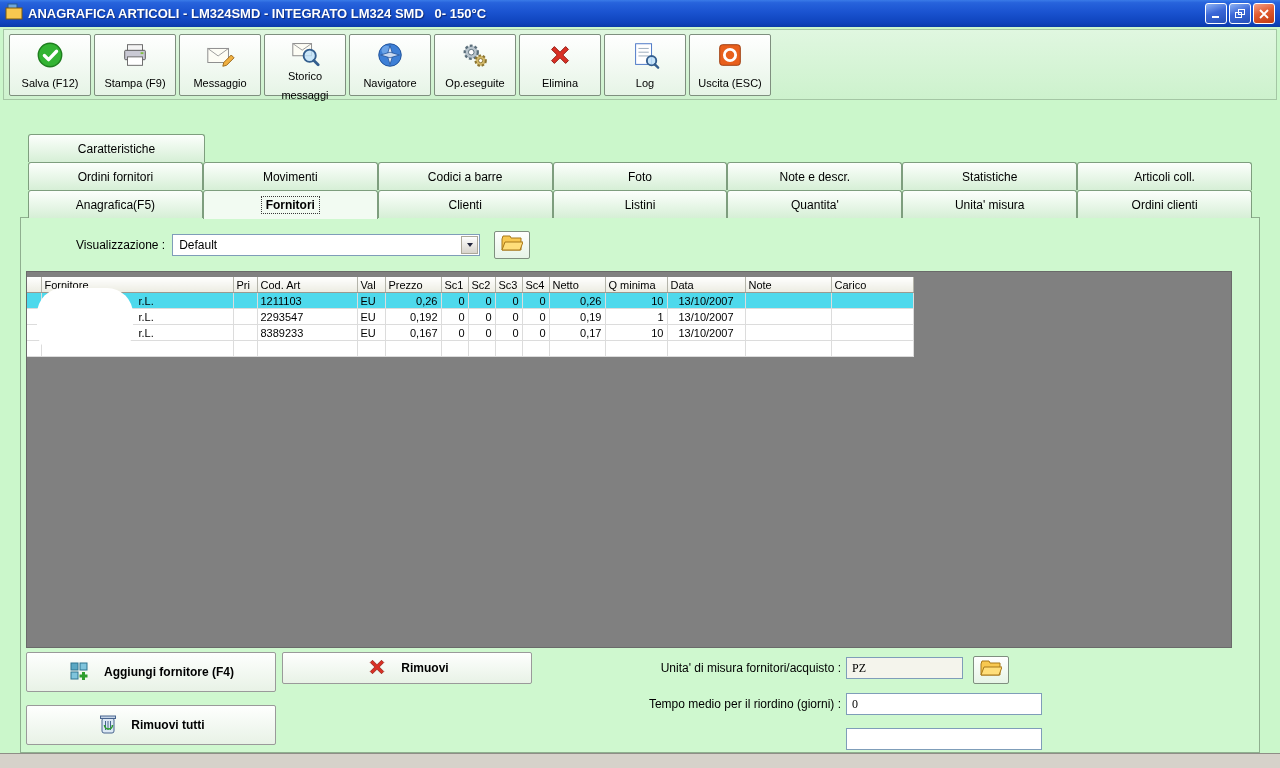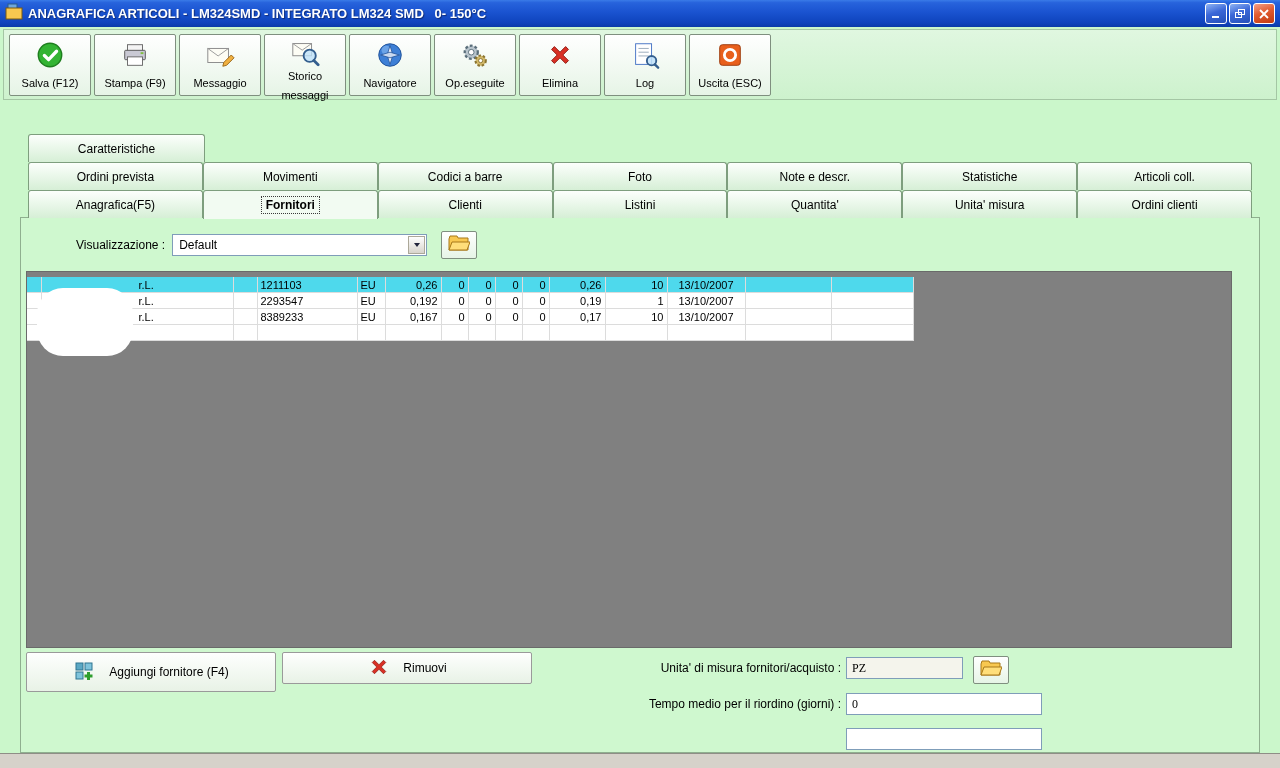--- a/index.html
+++ b/index.html
@@ -37,21 +37,21 @@
     background:linear-gradient(#FCFFFC,#D6EFD6);display:flex;align-items:center;
     justify-content:center;font-size:12px;box-sizing:border-box;z-index:2;}
   .tab.active{position:relative;background:#F2FBF2;font-weight:bold;height:29px;z-index:5;}
   .tab.active .focusbox{outline:1px dotted #3A3A3A;padding:1px 4px;}
 
   
   #panel{position:absolute;top:217px;left:20px;width:1240px;height:536px;box-sizing:border-box;
     background:#CFF8CF;border:1px solid #8FAF8F;z-index:1;}
   .view-row{position:absolute;top:13px;left:55px;display:flex;align-items:center;}
   .view-label{font-size:12px;margin-right:7px;}
-  .combo{width:255px;height:22px;background:#fff;border:1px solid #7F9DB9;box-sizing:border-box;
+  .combo{width:308px;height:22px;background:#fff;border:1px solid #7F9DB9;box-sizing:border-box;
     position:relative;font-size:12px;line-height:20px;padding-left:6px;}
   .combo-btn{position:absolute;top:1px;right:1px;width:17px;height:18px;box-sizing:border-box;
     background:linear-gradient(#FEFEFE,#D8D4CC);border:1px solid #ACA899;
     display:flex;align-items:center;justify-content:center;}
   .arrow-down{width:0;height:0;border-left:3.5px solid transparent;
     border-right:3.5px solid transparent;border-top:4px solid #21243B;}
   .tool-sm{width:34px;height:26px;margin-left:14px;border:1px solid #7F8F7F;border-radius:2px;
     background:linear-gradient(#FFFFFF,#E6F4E6);display:flex;align-items:center;justify-content:center;}
 
   
@@ -66,21 +66,21 @@
     padding:1px 3px;height:13px;overflow:hidden;white-space:nowrap;}
   tr.selected td{background:#4ED9EC;}
   .r{text-align:right;}.c{text-align:center;}
   .supplier-cell{padding-left:97px !important;}
   .redaction{position:absolute;left:10px;top:16px;width:96px;height:68px;background:#fff;
     border-radius:26px;z-index:4;}
 
   
   .bigbtn{position:absolute;border:1px solid #9A9A9A;border-radius:2px;box-sizing:border-box;
     background:linear-gradient(#FEFFFE,#E8F2E6);display:flex;align-items:center;
-    justify-content:center;gap:12px;font-size:12px;}
+    justify-content:center;gap:12px;font-size:12px;font-weight:bold;}
   #btn-add{left:5px;top:434px;width:250px;height:40px;}
   #btn-remove{left:261px;top:434px;width:250px;height:32px;}
   #btn-removeall{left:5px;top:487px;width:250px;height:40px;}
   .fldlabel{position:absolute;left:320px;width:500px;text-align:right;font-size:12px;}
   #lbl-unit{top:443px;} #lbl-reorder{top:479px;} #lbl-arrival{top:514px;margin-top:40px;}
   .fld{position:absolute;border:1px solid #7F9DB9;font-family:Liberation Serif, serif;font-size:12px;
     padding:2px 5px;box-sizing:border-box;height:22px;background:#fff;}
   #fld-unit{left:825px;top:439px;width:117px;background:#F4F4EC;}
   #btn-folder2{position:absolute;left:952px;top:438px;margin-left:0;}
   #fld-reorder{left:825px;top:475px;width:196px;}
@@ -216,21 +216,21 @@
   </div>
 </div>
 
 <div class="tabs-row" id="tabs1">
   <div class="tab">
       <span>Caratteristiche</span>
     </div>
 </div>
 <div class="tabs-row" id="tabs2">
   <div class="tab">
-      <span>Ordini prevista</span>
+      <span>Ordini fornitori</span>
     </div>
   <div class="tab">
       <span>Movimenti</span>
     </div>
   <div class="tab">
       <span>Codici a barre</span>
     </div>
   <div class="tab">
       <span>Foto</span>
     </div>
@@ -301,20 +301,37 @@
           <col style="width:27px">
         <col style="width:27px">
           <col style="width:27px">
           <col style="width:56px">
           <col style="width:62px">
         <col style="width:78px">
           <col style="width:86px">
           <col style="width:82px">
       </colgroup>
       <tbody>
+          <tr>
+        <th></th>
+        <th>Fornitore</th>
+        <th>Pri</th>
+        <th>Cod. Art</th>
+        <th>Val</th>
+        <th class="r">Prezzo</th>
+        <th class="c">Sc1</th>
+        <th class="c">Sc2</th>
+        <th class="c">Sc3</th>
+        <th class="c">Sc4</th>
+        <th class="r">Netto</th>
+        <th>Q minima</th>
+        <th class="c">Data</th>
+        <th>Note</th>
+        <th>Carico</th>
+      </tr>
       <tr class="selected">
         <td></td>
         <td class="supplier-cell">r.L.</td>
         <td></td>
         <td>1211103</td>
         <td>EU</td>
         <td class="r">0,26</td>
         <td class="r">0</td>
         <td class="r">0</td>
         <td class="r">0</td>
@@ -393,20 +410,33 @@
     <span>Aggiungi fornitore (F4)</span>
   </div>
   <div class="bigbtn" id="btn-remove">
     <span>
       <svg width="24" height="24" viewBox="0 0 32 32">
           <path d="M7 10l3-3 6 6 6-6 3 3-6 6 6 6-3 3-6-6-6 6-3-3 6-6z" fill="#D93025" stroke="#8E1A10"></path>
         </svg>
     </span>
     <span>Rimuovi</span>
   </div>
+  <div class="bigbtn" id="btn-removeall">
+    <span>
+      <svg width="22" height="24" viewBox="0 0 22 24">
+          <rect x="5" y="6" width="12" height="15" rx="2" fill="#DCE8F4" stroke="#48648E"></rect>
+          <rect x="3.5" y="4" width="15" height="2.5" fill="#C4D4E8" stroke="#48648E"></rect>
+          <line x1="8.5" y1="9" x2="8.5" y2="18" stroke="#48648E"></line>
+          <line x1="11" y1="9" x2="11" y2="18" stroke="#48648E"></line>
+          <line x1="13.5" y1="9" x2="13.5" y2="18" stroke="#48648E"></line>
+          <path d="M7.5 13a3.8 3.8 0 108-0" fill="none" stroke="#2E9E2E" stroke-width="1.6"></path>
+        </svg>
+    </span>
+    <span>Rimuovi tutti</span>
+  </div>
 
   <div class="fldlabel" id="lbl-unit">Unita' di misura fornitori/acquisto :</div>
   <input class="fld" id="fld-unit" value="PZ" style="">
   <div class="tool-sm" id="btn-folder2">
     <span>
       <svg width="22" height="16" viewBox="0 0 22 16">
           <path d="M1 4l1-3h7l1 2h10v12H1z" fill="#F8C850" stroke="#A87818"></path>
           <path d="M1 15l3-8h18l-3 8z" fill="#FFDE7A" stroke="#A87818"></path>
         </svg>
     </span>

